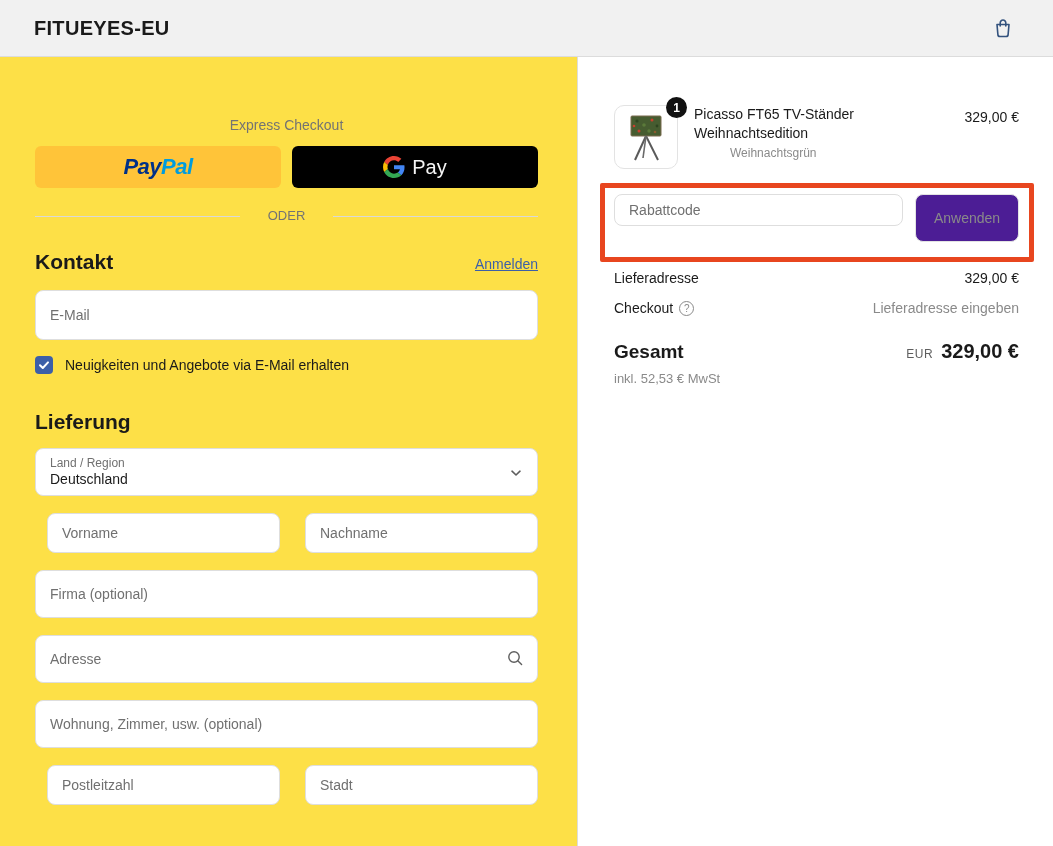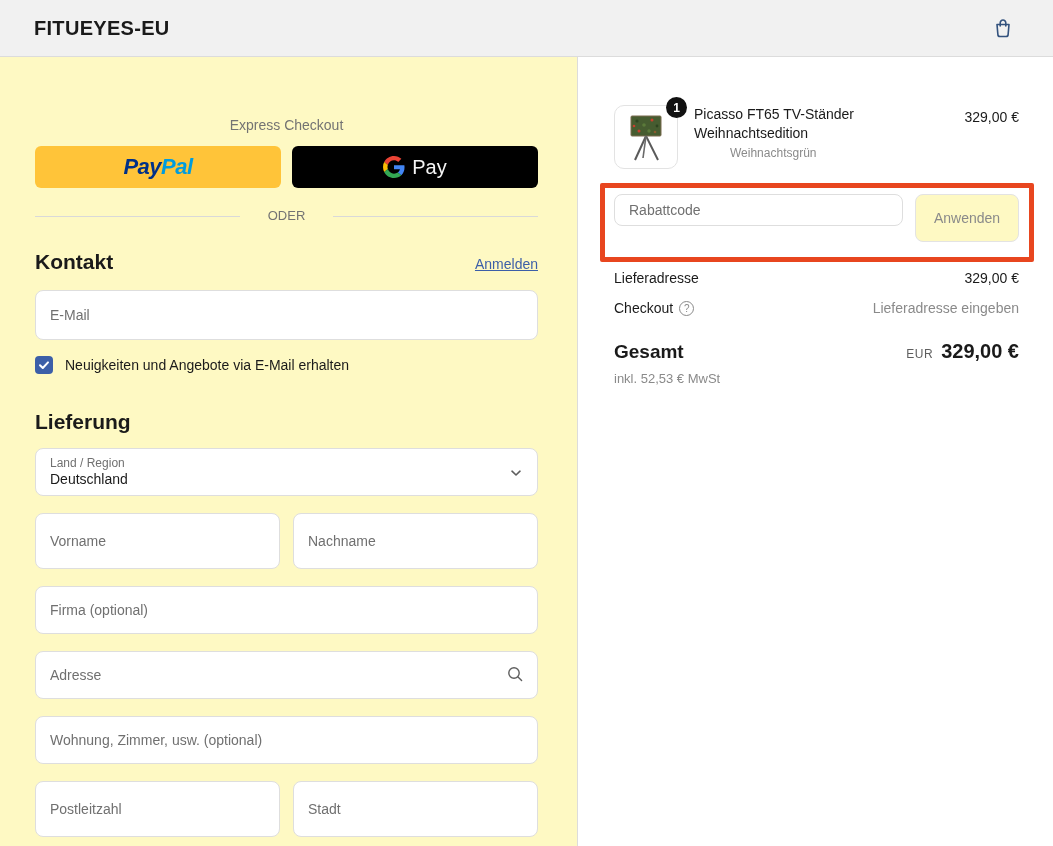--- a/index.html
+++ b/index.html
@@ -13,21 +13,21 @@
   .header {
     height:57px; background:#f1f1f1; border-bottom:1px solid #dcdcdc;
     display:flex; align-items:center; justify-content:space-between;
     padding:0 34px;
   }
   .logo { font-size:20px; font-weight:800; letter-spacing:.3px; }
   .cart-btn { background:none; border:none; padding:4px; cursor:pointer; display:flex; }
   
   .main { display:flex; height:789px; }
   .col-left {
-    width:577px; background:#fef9c3; padding:60px 39px 0 35px;
+    width:577px; background:#fde047; padding:60px 39px 0 35px;
   }
   .col-right {
     flex:1; background:#ffffff; border-left:1px solid #dcdcdc;
     position:relative; padding:48px 34px 0 36px;
   }
   
   .express-label { text-align:center; color:#737373; font-size:14px; line-height:17px; margin-bottom:12px; }
   .pay-buttons { display:flex; gap:11px; height:42px; }
   .paypal-btn {
     flex:1; background:#ffc439; border:none; border-radius:6px; cursor:pointer;
@@ -63,21 +63,21 @@
   .checkbox-label { font-size:14px; }
   .section-title.solo { margin:36px 0 14px; }
   .select-box {
     position:relative; height:48px; background:#fff; border:1px solid #dedede; border-radius:8px;
     padding:7px 40px 0 14px; margin-bottom:17px; cursor:pointer;
   }
   .select-label { font-size:12px; color:#707070; line-height:14px; }
   .select-value { font-size:14px; line-height:18px; }
   .select-chevron { position:absolute; right:14px; top:17px; }
   .two-col { display:flex; gap:13px; margin-bottom:17px; }
-  .two-col .txt-input { flex:1; min-width:0; height:56px; }
+  .two-col .txt-input { flex:1; min-width:0; height:40px;margin-left:12px; }
   .field-wrap { position:relative; margin-bottom:17px; }
   .field-wrap .txt-input { height:48px; }
   .field-icon { position:absolute; right:14px; top:14px; pointer-events:none; }
   
   .product-row { display:flex; align-items:flex-start; }
   .thumb-wrap { position:relative; width:64px; height:64px; flex:0 0 auto; }
   .thumb {
     width:64px; height:64px; background:#fff; border:1px solid #e3e3e3; border-radius:10px;
     display:flex; align-items:center; justify-content:center;
   }
@@ -85,21 +85,21 @@
     position:absolute; top:-8px; right:-9px; width:21px; height:21px;
     background:#111; color:#fff; border-radius:50%; font-size:12px; font-weight:700;
     display:flex; align-items:center; justify-content:center;
   }
   .product-info { margin-left:16px; max-width:236px; font-size:14px; line-height:19px; }
   .product-variant { color:#8a8a8a; font-size:12px; line-height:17px; margin-top:2px;margin-left:36px; }
   .product-price { margin-left:auto; font-size:14px; padding-top:4px; white-space:nowrap; }
   .discount-row { display:flex; gap:12px; margin-top:25px; }
   .discount-row .txt-input { flex:1; height:32px; }
   .apply-btn {
-    width:104px; height:48px; background:#fef9c3; border:1px solid #e3e3e3; border-radius:8px;
+    width:104px; height:48px; background:#4c1d95; border:1px solid #e3e3e3; border-radius:8px;
     color:#8a8a8a; font-size:14px; font-family:"Liberation Sans", sans-serif; cursor:pointer;
   }
   .annotation-rect {
     position:absolute; left:22px; top:126px; width:434px; height:79px;
     border:5px solid #e8461f; border-radius:2px; pointer-events:none; z-index:5;
   }
   .totals { margin-top:28px; }
   .total-line { display:flex; justify-content:space-between; align-items:center; margin-bottom:14px; }
   .muted { color:#8a8a8a; }
   .shipping-label-wrap { display:flex; align-items:center; gap:6px; }

